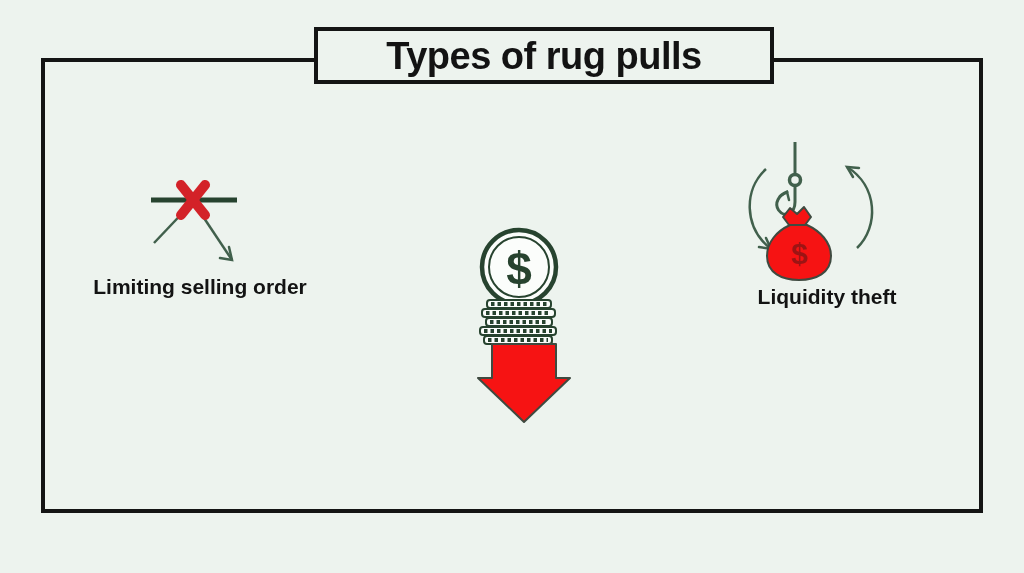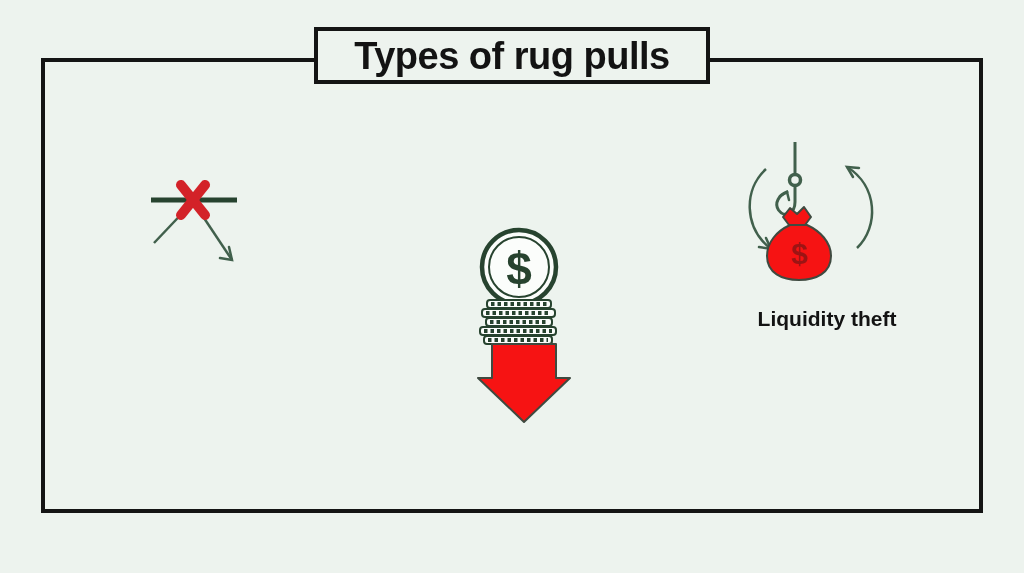--- a/index.html
+++ b/index.html
@@ -11,21 +11,21 @@
     overflow:hidden;
   }
   .frame{
     position:absolute;
     left:41px;top:58px;width:942px;height:455px;
     border:4px solid var(--frame-border,#141414);
     box-sizing:border-box;
   }
   .title-box{
     position:absolute;
-    left:314px;top:27px;width:396px;height:57px;
+    left:314px;top:27px;width:460px;height:57px;
     box-sizing:border-box;
     border:4px solid var(--frame-border,#141414);
     background:var(--page-bg,#edf3ee);
     display:flex;align-items:center;justify-content:center;
     z-index:2;
     text-align:center;
   }
   .title-box span{
     font-weight:700;font-size:38px;line-height:1;
     color:var(--text-color,#131313);
@@ -38,21 +38,21 @@
   .icon-liquidity{left:735px;top:135px;}
   .label{
     position:absolute;
     font-weight:700;font-size:21px;
     color:var(--text-color,#131313);
     text-align:center;
     white-space:nowrap;
   }
   .label-limit{left:75px;top:275px;width:250px;}
   .label-dump{left:426px;top:424px;width:200px;}
-  .label-liquidity{left:727px;top:285px;width:200px;margin-top:22px;}
+  .label-liquidity{left:727px;top:285px;width:200px;}
 </style>
 </head>
 <body>
 
 <div class="canvas">
 
   <div class="frame"></div>
 
   <div class="title-box">
     <span>Types of rug pulls</span>
@@ -65,20 +65,21 @@
     <line x1="24" y1="78" x2="61" y2="39" stroke="var(--green-mid)" stroke-width="2.5"></line>
 
     <line x1="66" y1="41" x2="102" y2="95" stroke="var(--green-mid)" stroke-width="2.5"></line>
     <polyline points="90,93 102,95 99,82" fill="none" stroke="var(--green-mid)" stroke-width="2.5" stroke-linecap="round"></polyline>
 
     <g>
       <line x1="51" y1="20" x2="75" y2="50" stroke="var(--red-x)" stroke-width="10" stroke-linecap="round"></line>
       <line x1="75" y1="20" x2="51" y2="50" stroke="var(--red-x)" stroke-width="10" stroke-linecap="round"></line>
     </g>
   </svg>
+  <div class="label label-limit">Limiting selling order</div>
 
   <svg class="icon icon-dump" width="130" height="210" viewBox="0 0 130 210" aria-label="coin-stack-down-arrow-icon">
 
     <g>
       <circle cx="59" cy="45" r="37" fill="var(--coin-fill)" stroke="var(--green-dark)" stroke-width="4.5"></circle>
       <circle cx="59" cy="45" r="30" fill="none" stroke="var(--green-dark)" stroke-width="2"></circle>
       <text x="59" y="47" text-anchor="middle" dominant-baseline="central" font-family="Liberation Sans, sans-serif" font-size="46" font-weight="700" fill="var(--green-dark)">$</text>
     </g>
 
     <g>

